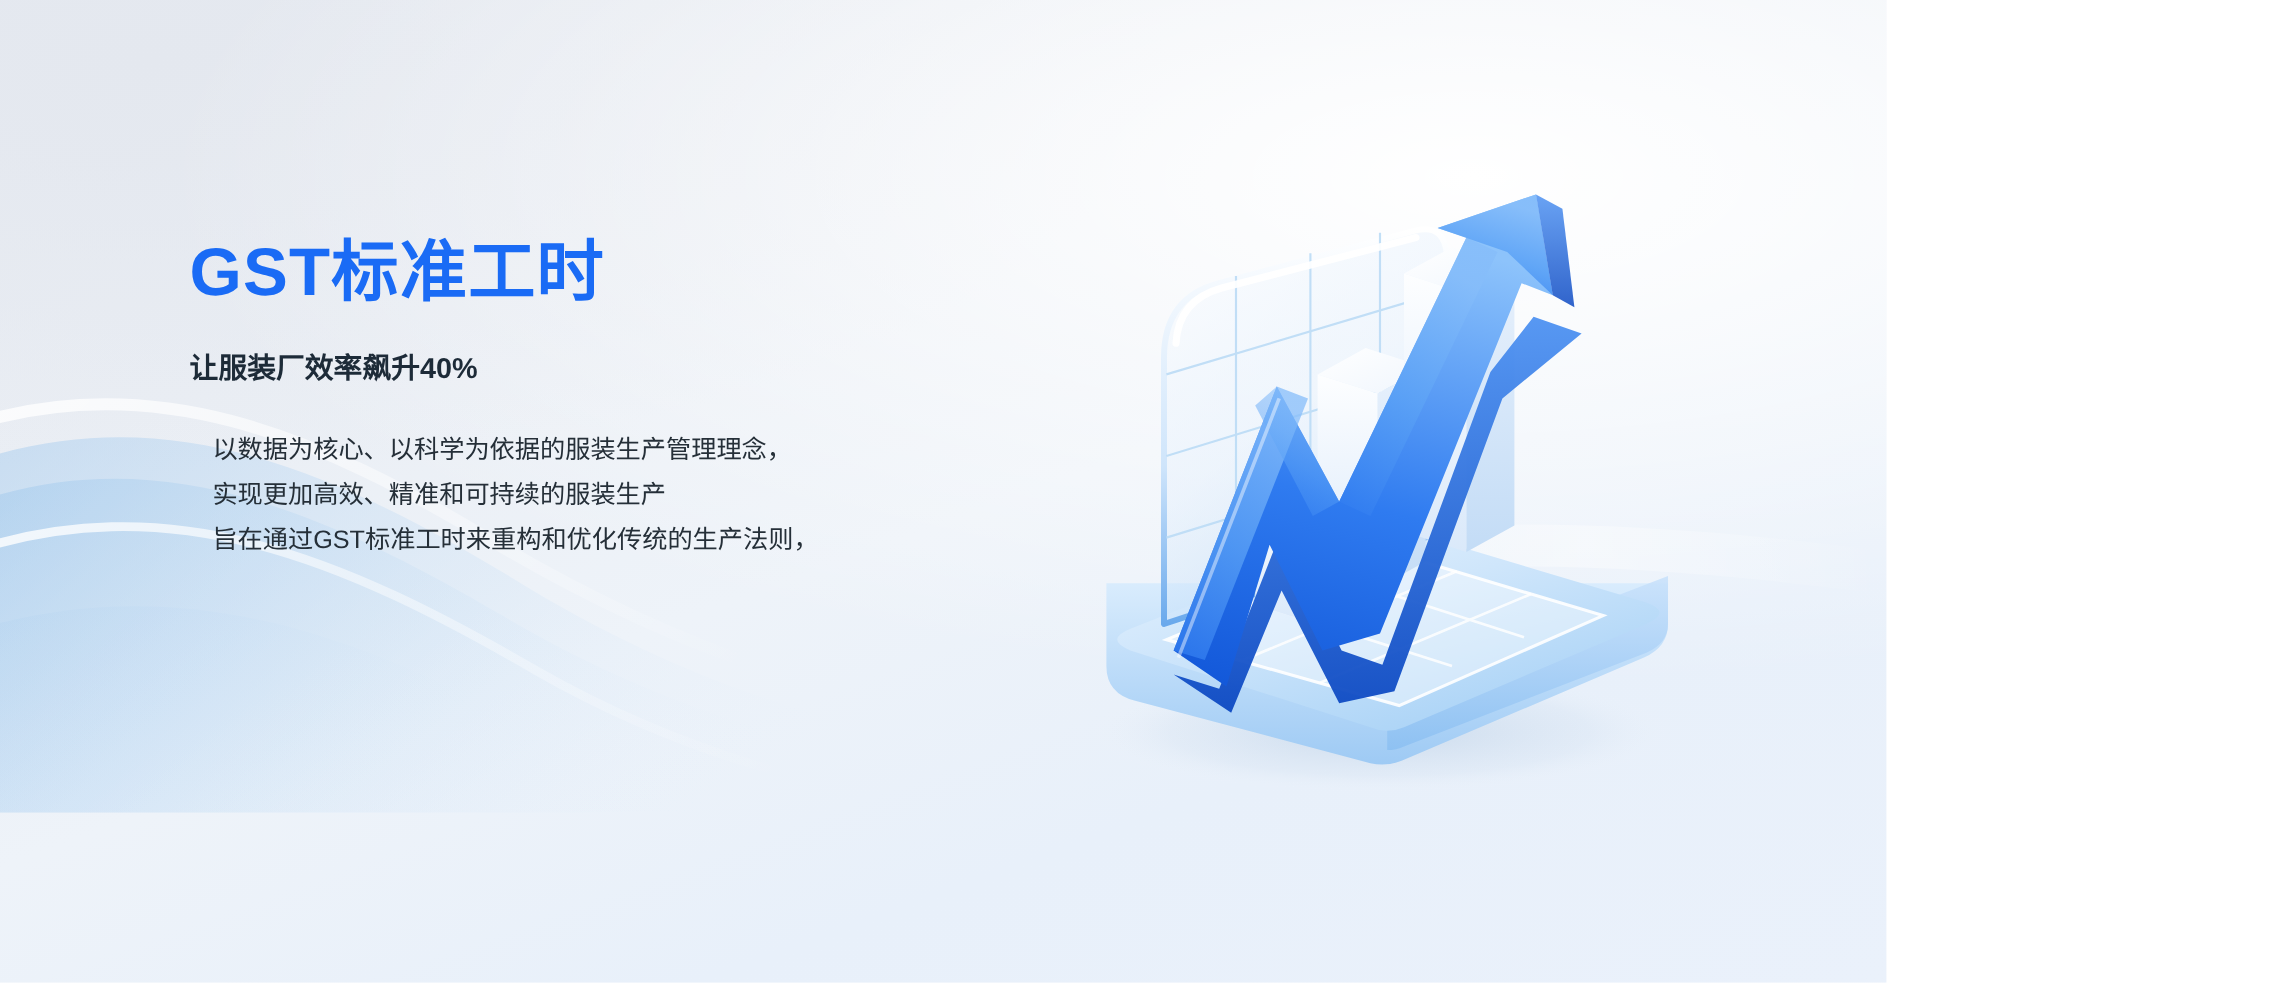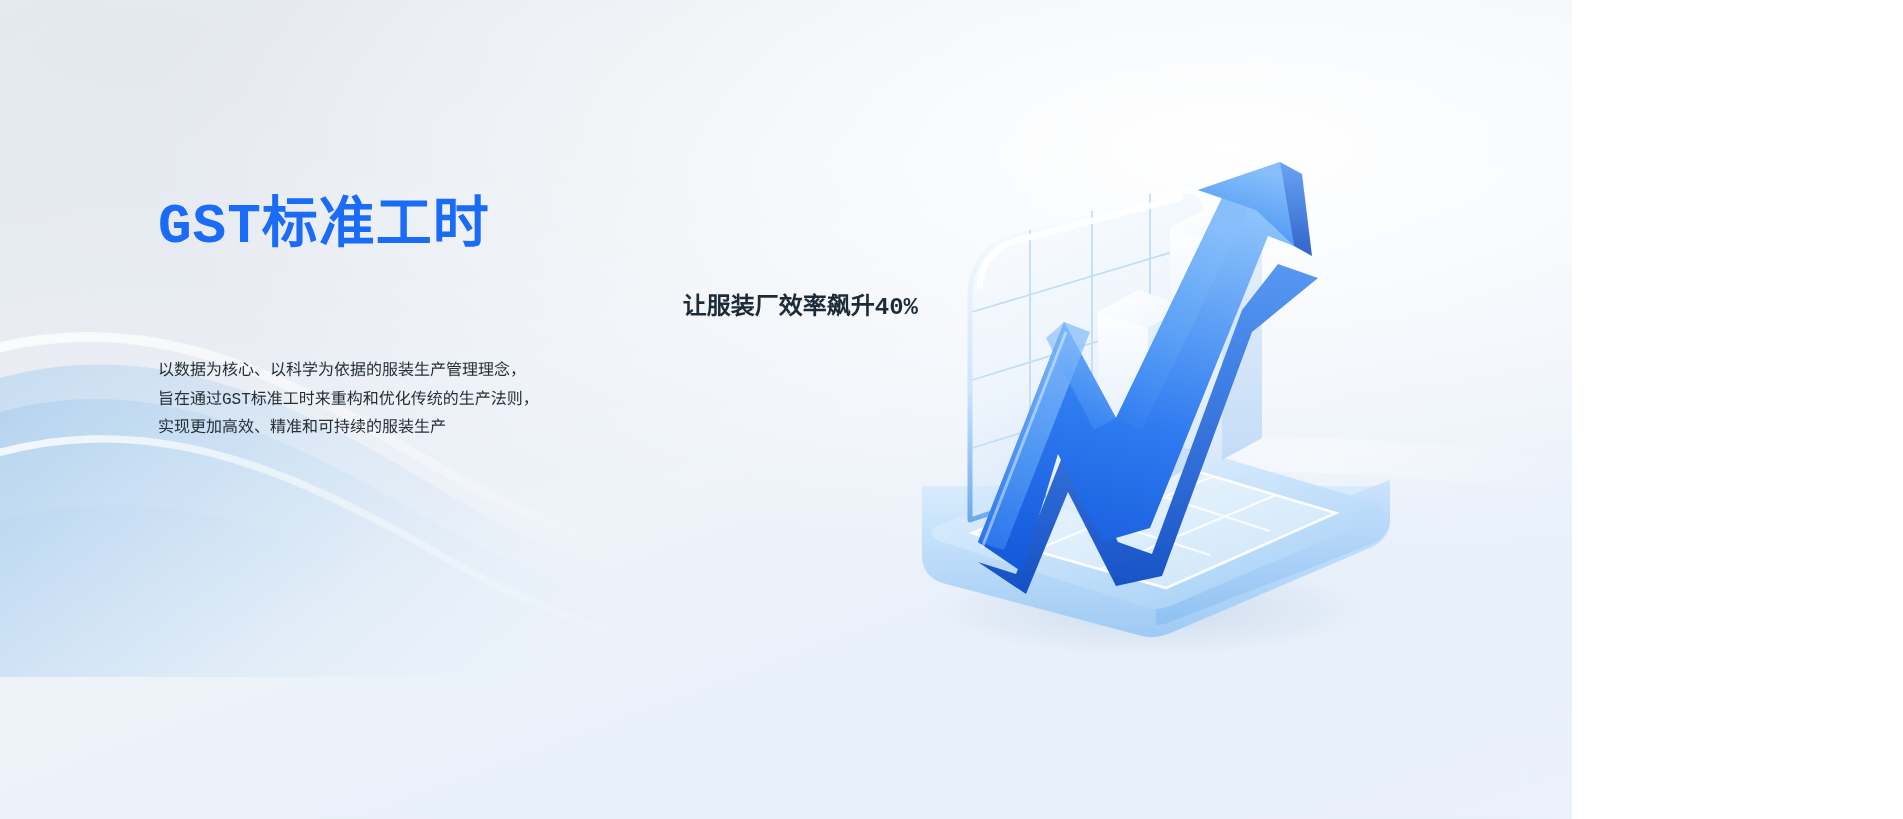--- a/index.html
+++ b/index.html
@@ -9,21 +9,20 @@
     font-family:"Liberation Sans","DejaVu Sans",sans-serif;
   }
   .banner {
     position:relative;
     width:1572px; height:819px;
     background:
       radial-gradient(120% 90% at 78% 18%, #ffffff 0%, rgba(255,255,255,0) 58%),
       radial-gradient(90% 70% at 8% 6%, #e4e8ef 0%, rgba(228,232,239,0) 60%),
       linear-gradient(160deg, #e6eaf1 0%, #eaeef4 28%, #eef3f9 52%, #e8f0fa 74%, #eaf1fb 100%);
     overflow:hidden;
-    font-family:Liberation Mono, monospace;
   }
 
   
   .bg-waves { position:absolute; inset:0; pointer-events:none; }
 
   
   .text-block {
     position:absolute;
     left:158px; top:196px;
     width:760px;
@@ -36,28 +35,29 @@
     color:#1A6BF5;
     white-space:nowrap;
   }
   .subtitle {
     margin-top:30px;
     font-size:24px;
     font-weight:bold;
     line-height:1.6;
     color:#1d2b38;
   }
-  .subtitle div { white-space:nowrap;text-align:right; }
+  .subtitle div { white-space:nowrap; }
 
   .desc {
     margin-top:30px;
-    font-size:16px;
+    font-size:21px;
     font-weight:normal;
     line-height:1.78;
     color:#252f38;
+    margin-left:19px;
   }
   .desc div { white-space:nowrap; }
 
   
   .illustration {
     position:absolute;
     left:850px; top:50px;
     width:600px; height:620px;
   }
   .illustration svg { width:100%; height:100%; display:block; }
@@ -102,22 +102,22 @@
   <div class="text-block">
 
     <h1 class="title">GST标准工时</h1>
 
     <div class="subtitle">
       <div>让服装厂效率飙升40%</div>
     </div>
 
     <div class="desc">
       <div>以数据为核心、以科学为依据的服装生产管理理念，</div>
+      <div>实现更加高效、精准和可持续的服装生产</div>
       <div>旨在通过GST标准工时来重构和优化传统的生产法则，</div>
-      <div>实现更加高效、精准和可持续的服装生产</div>
     </div>
 
   </div>
 
   <div class="illustration">
     <svg viewBox="0 0 600 620" preserveAspectRatio="xMidYMid meet">
       <defs>
 
         <linearGradient id="plTop" x1="0" y1="0" x2="0.7" y2="1">
           <stop offset="0%" stop-color="#e9f4ff"></stop>

